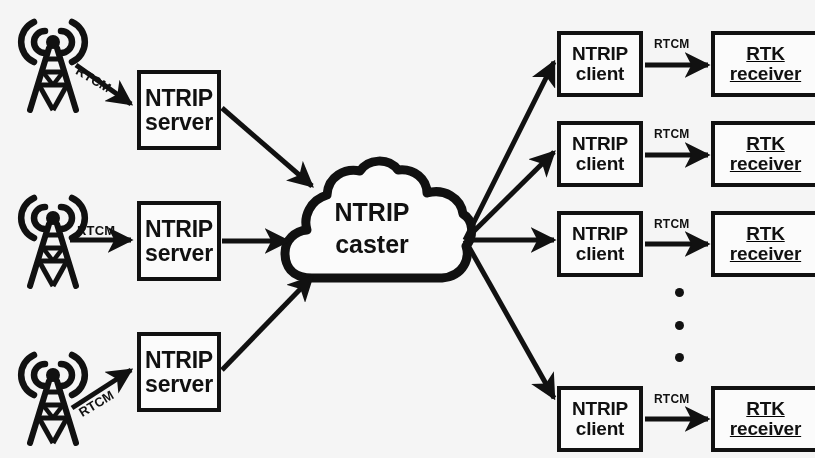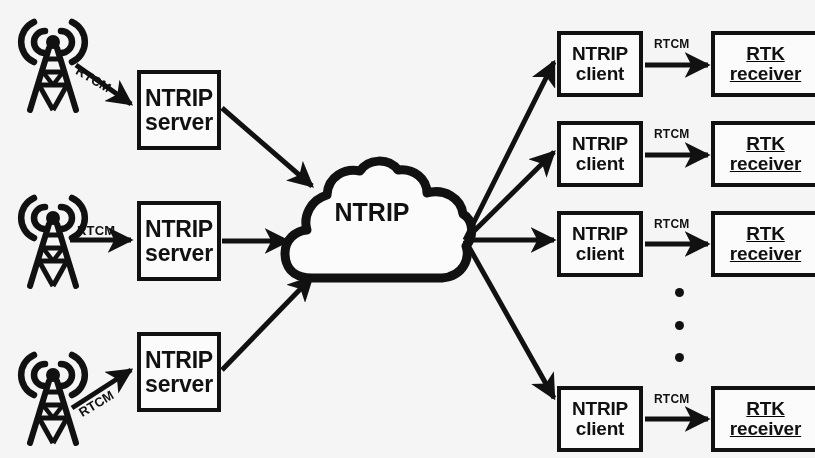--- a/index.html
+++ b/index.html
@@ -202,20 +202,21 @@
     <div class="line">server</div>
   </div>
 
   <div class="node-box server-box" style="left:137px; top:332px;">
     <div class="line">NTRIP</div>
     <div class="line">server</div>
   </div>
 
   <div class="cloud-label">
     <div>NTRIP</div>
+    <div>caster</div>
   </div>
 
   <div class="node-box client-box" style="left:557px; top:31px;">
     <div class="line">NTRIP</div>
     <div class="line">client</div>
   </div>
 
   <div class="node-box client-box" style="left:557px; top:121px;">
     <div class="line">NTRIP</div>
     <div class="line">client</div>

